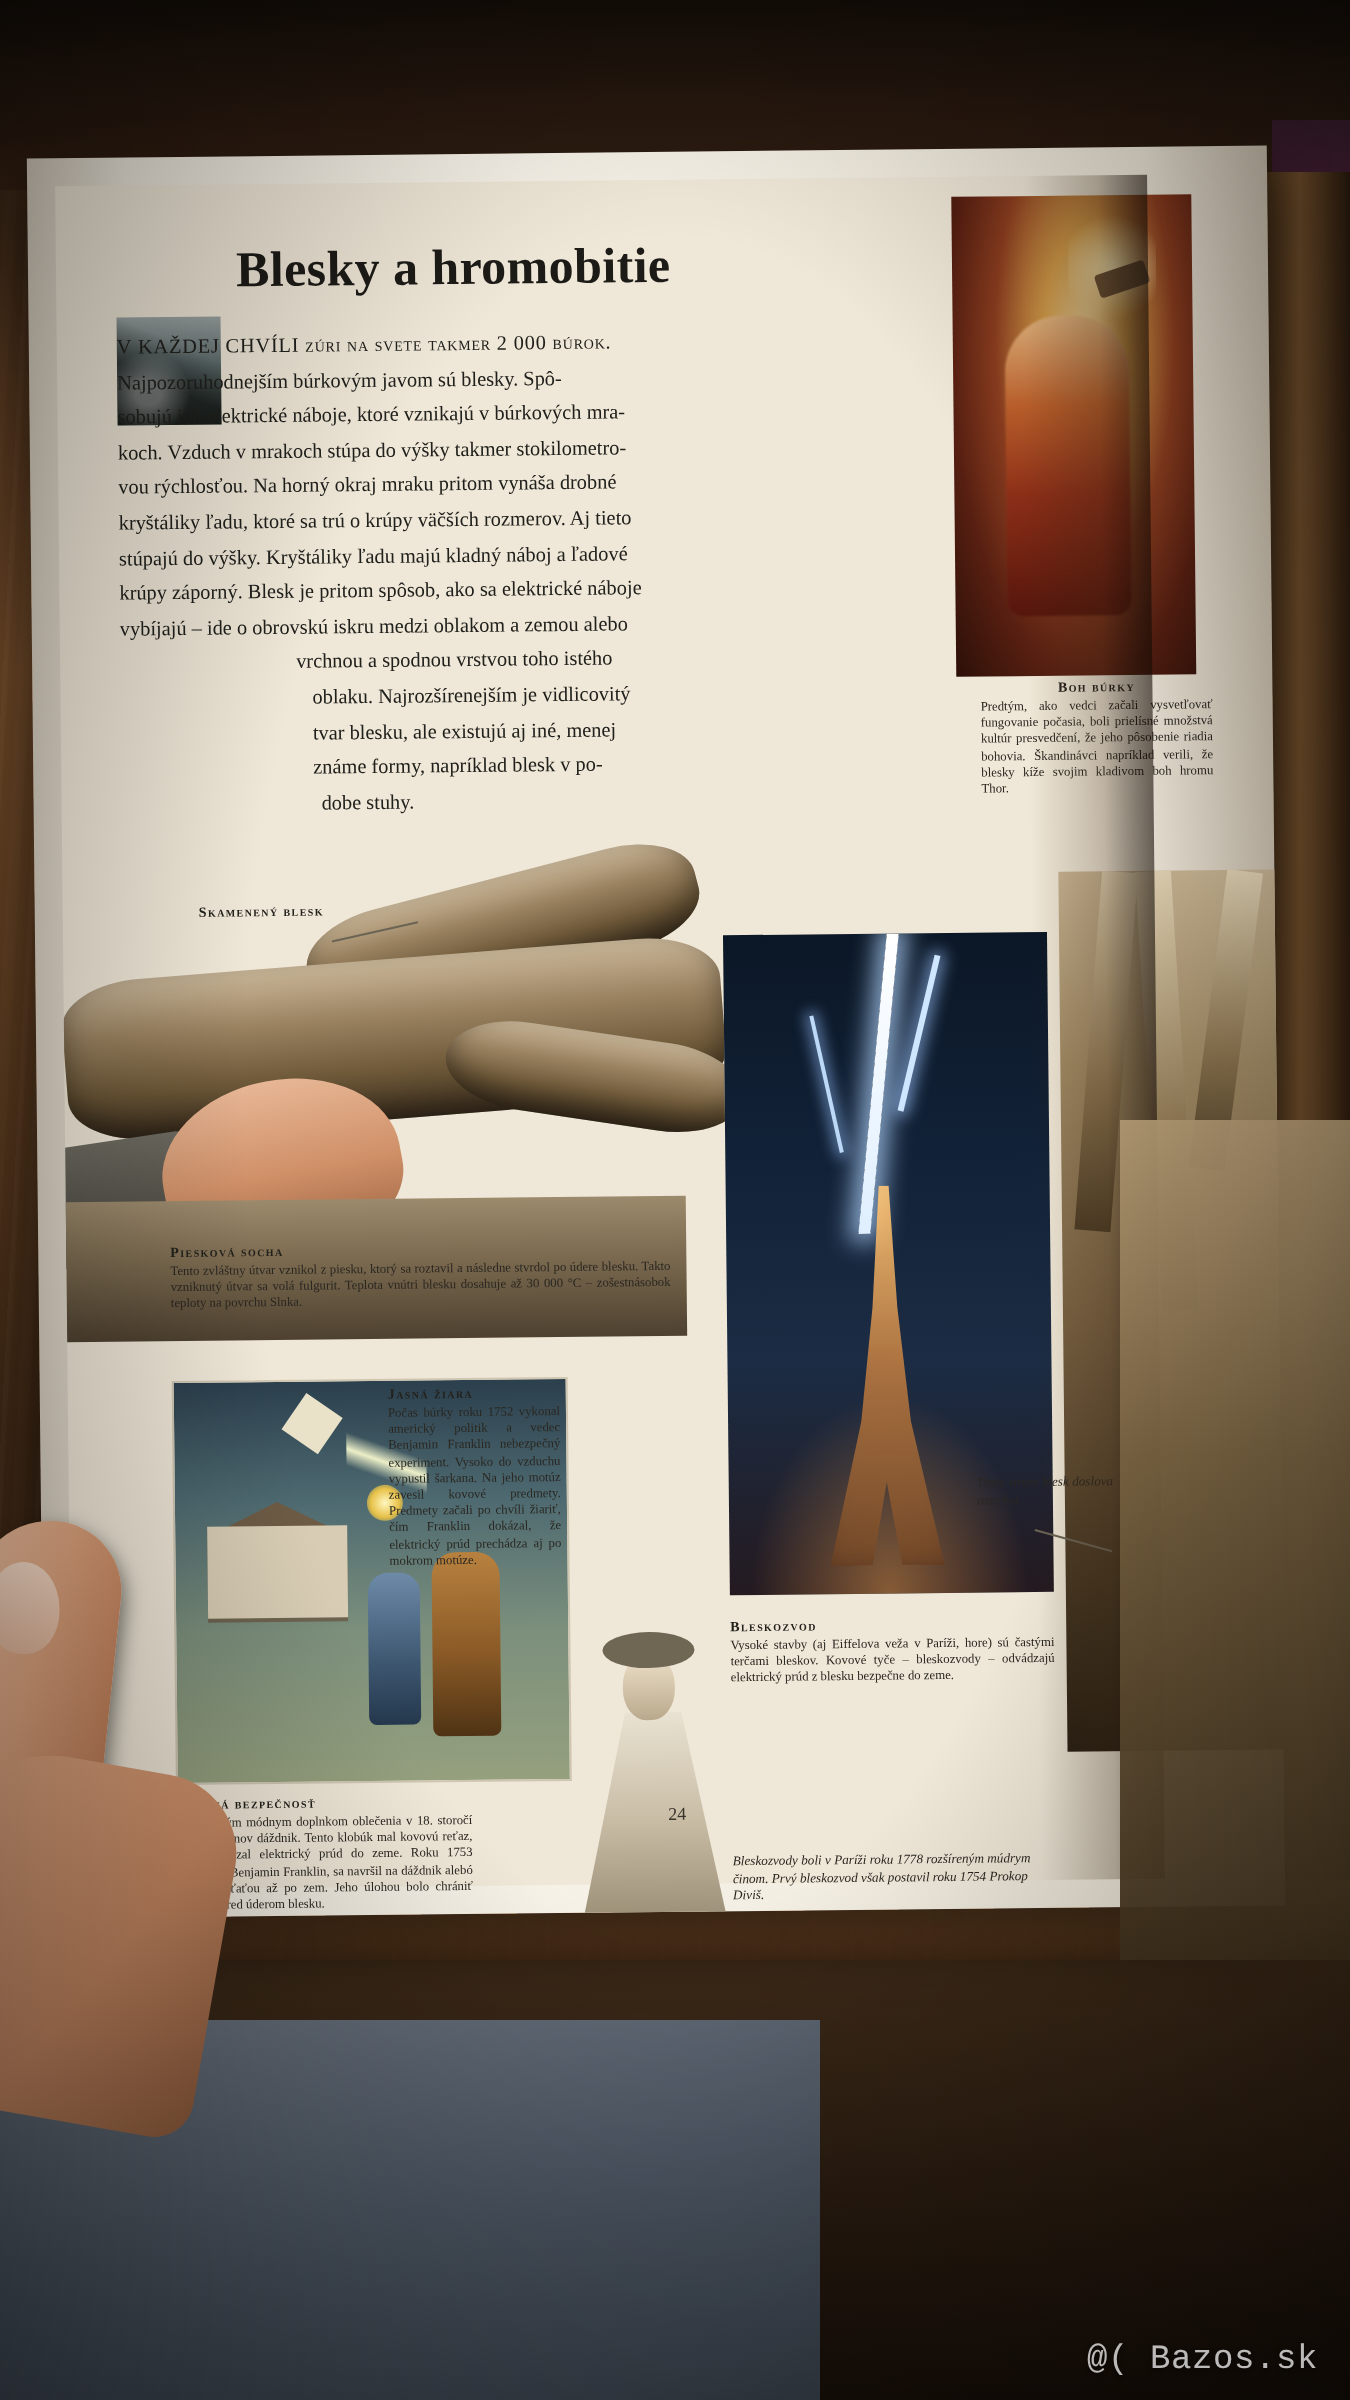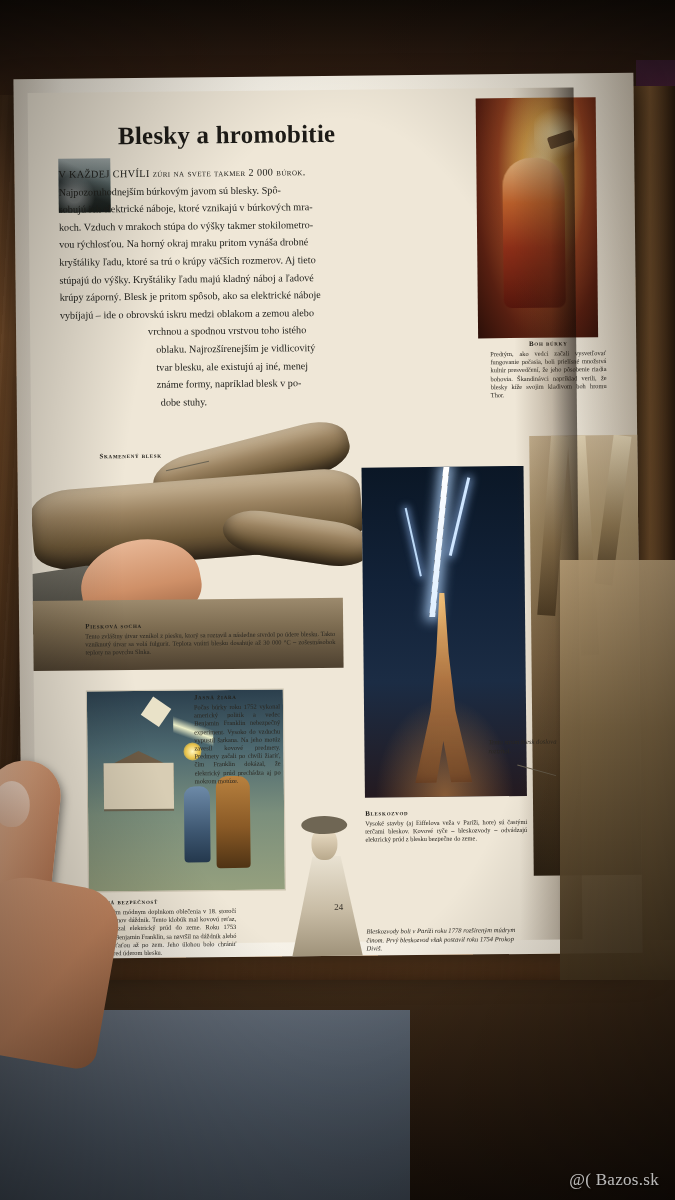--- a/index.html
+++ b/index.html
@@ -385,21 +385,21 @@
   .floor {
     position: absolute;
     left: 0; top: 980px; width: 675px; height: 220px;
     background: linear-gradient(180deg, #3d2a18 0%, #2a1c10 50%, #160e08 100%);
   }
   
   .watermark {
     position: absolute;
     right: 16px; bottom: 10px;
     color: rgba(255,255,255,.72);
-    font-family: Liberation Serif, serif;
+    font-family: Liberation Mono, monospace;
     font-size: 17px;
     letter-spacing: .3px;
     text-shadow: 0 1px 2px rgba(0,0,0,.6);
   }
   .vignette {
     position: absolute; inset: 0;
     background: radial-gradient(ellipse at 50% 45%, rgba(0,0,0,0) 45%, rgba(0,0,0,.45) 100%);
     pointer-events: none;
   }
 </style>

